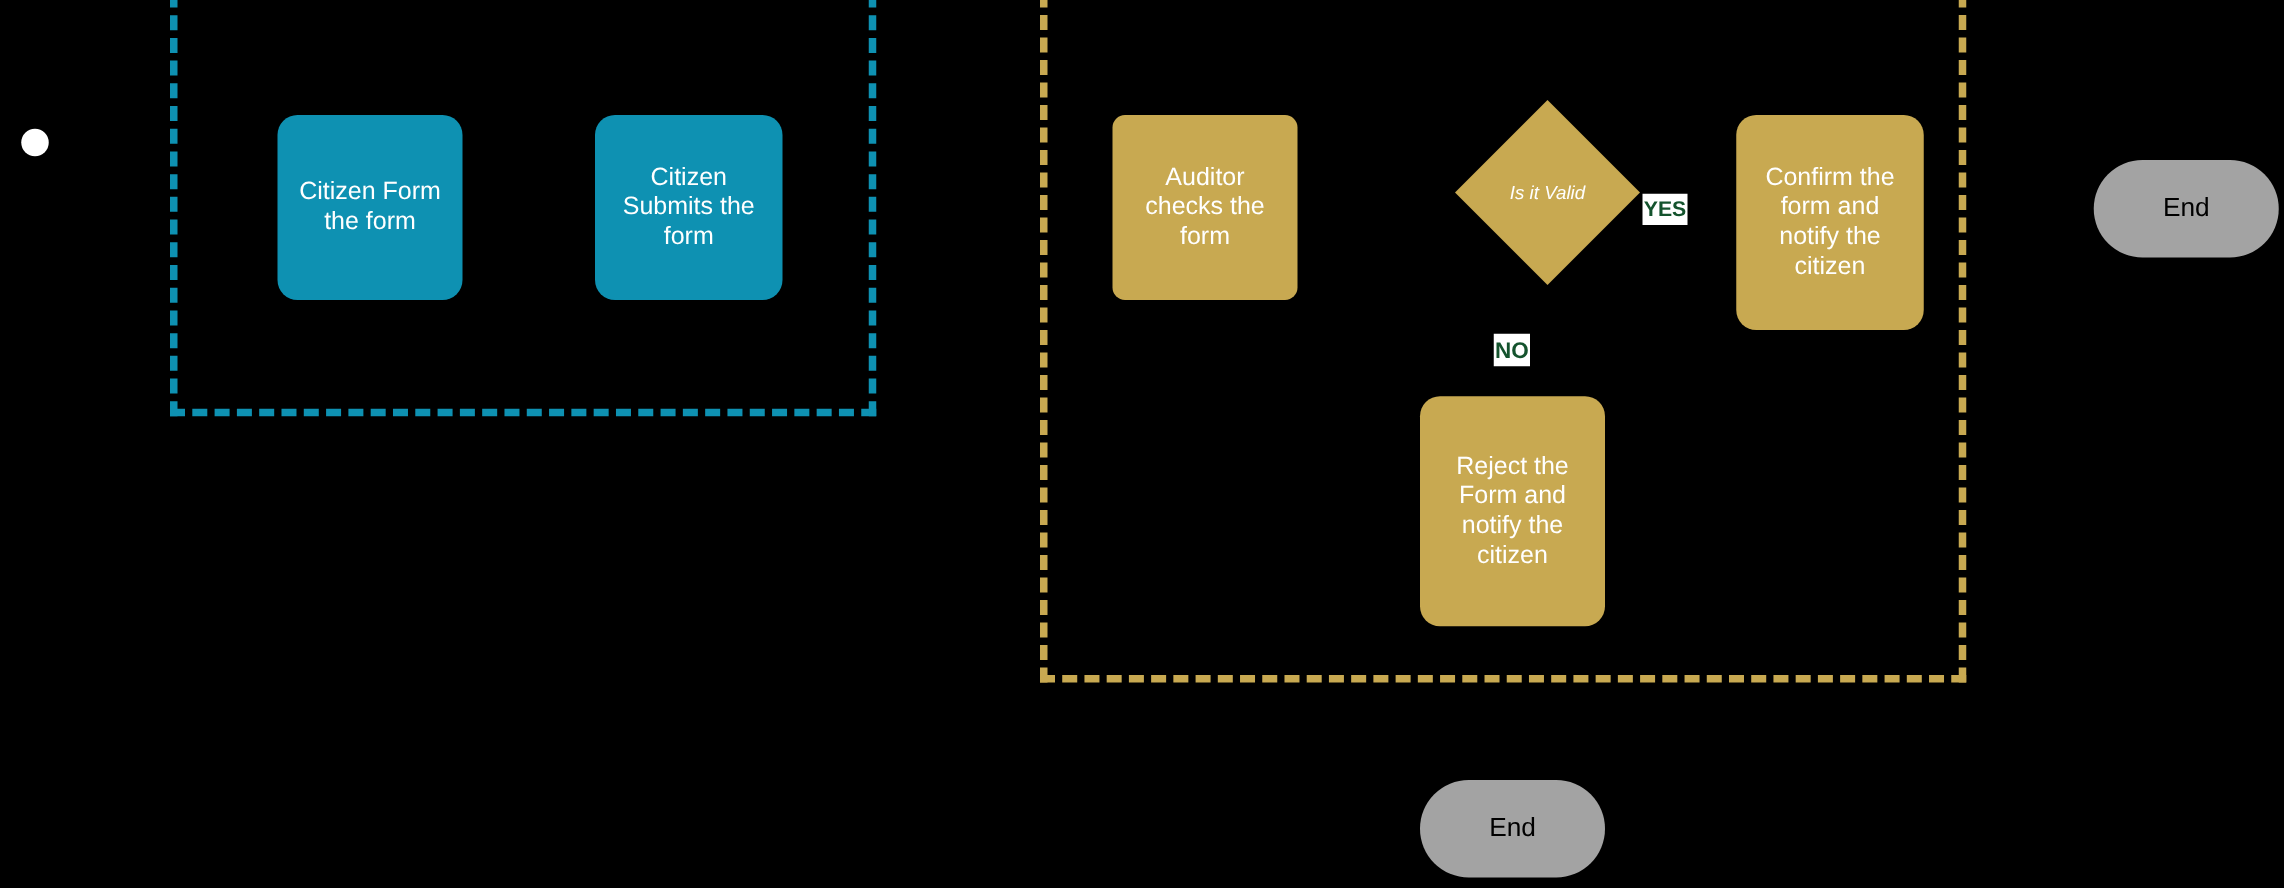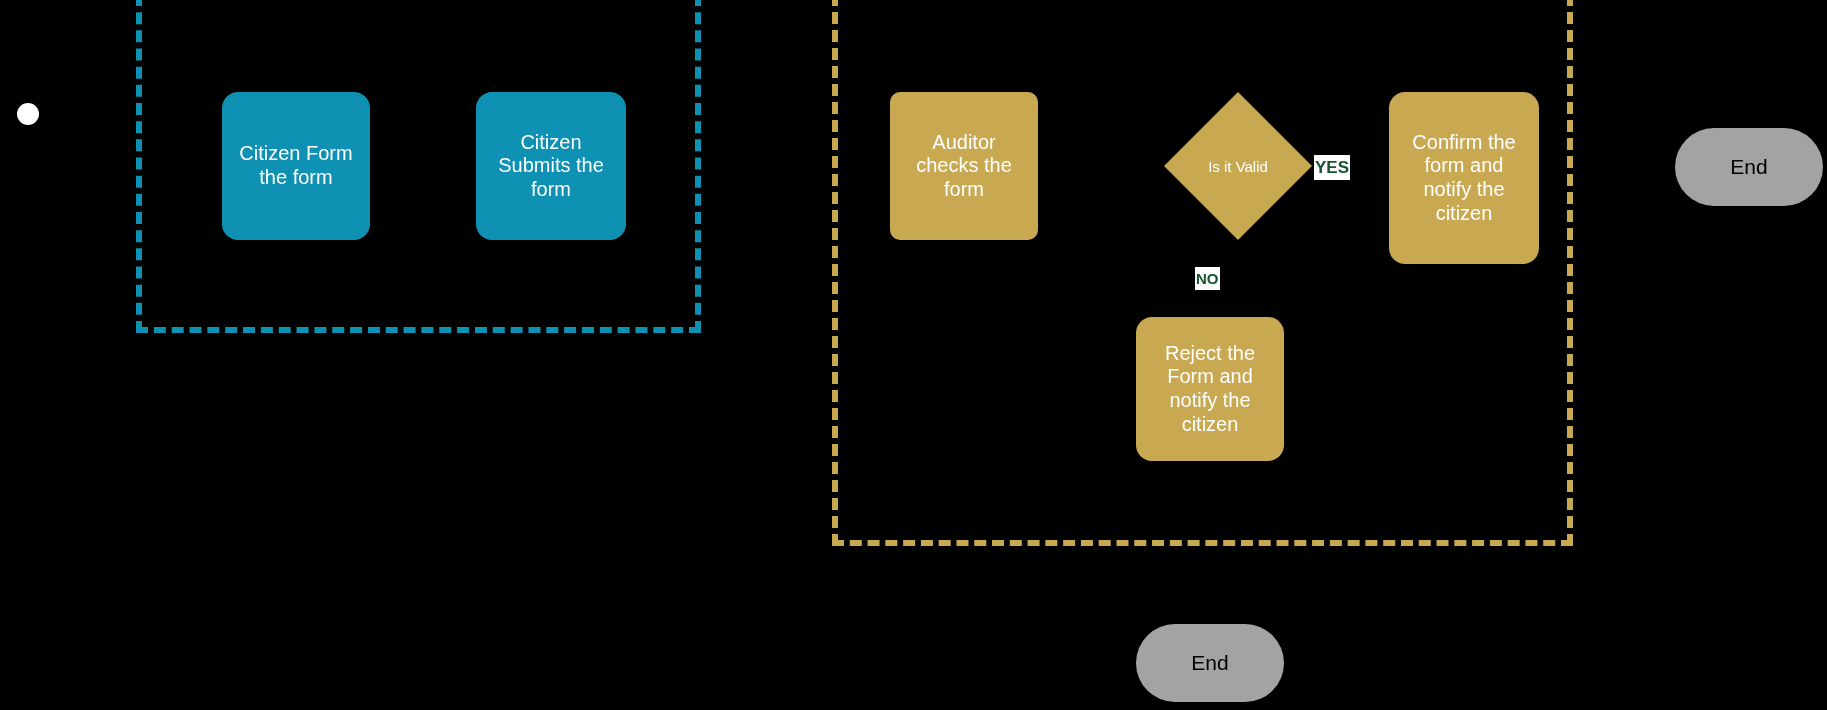--- a/index.html
+++ b/index.html
@@ -126,35 +126,35 @@
 the form</div>
 
   <div class="node process blue" style="left:476px; top:92px; width:150px; height:148px; font-size:20px;">Citizen
 Submits the
 form</div>
 
   <div class="node process gold" style="left:890px; top:92px; width:148px; height:148px; font-size:20px;border-radius:10px;">Auditor
 checks the
 form</div>
 
-  <div class="decision-wrap" style="left:1164px; top:92px; width:148px; height:148px;">
+  <div class="decision-wrap" style="left:1164px; top:80px; width:148px; height:148px;font-style:italic;">
     <div class="decision-shape"></div>
     <div class="decision-label" style="font-size:15px;">Is it Valid</div>
   </div>
 
   <div class="edge-label" style="left:1314px; top:155px; font-size:17px; font-weight:bold;">YES</div>
 
-  <div class="edge-label" style="left:1195px; top:267px; font-size:15px; font-weight:bold;">NO</div>
+  <div class="edge-label" style="left:1195px; top:267px; font-size:18px; font-weight:bold;">NO</div>
 
   <div class="node process gold" style="left:1389px; top:92px; width:150px; height:172px; font-size:20px;">Confirm the
 form and
 notify the
 citizen</div>
 
-  <div class="node process gold" style="left:1136px; top:317px; width:148px; height:144px; font-size:20px;">Reject the
+  <div class="node process gold" style="left:1136px; top:317px; width:148px; height:184px; font-size:20px;">Reject the
 Form and
 notify the
 citizen</div>
 
   <div class="terminator" style="left:1675px; top:128px; width:148px; height:78px; font-size:21px;">End</div>
 
   <div class="terminator" style="left:1136px; top:624px; width:148px; height:78px; font-size:21px;">End</div>
 
 </div>
 

